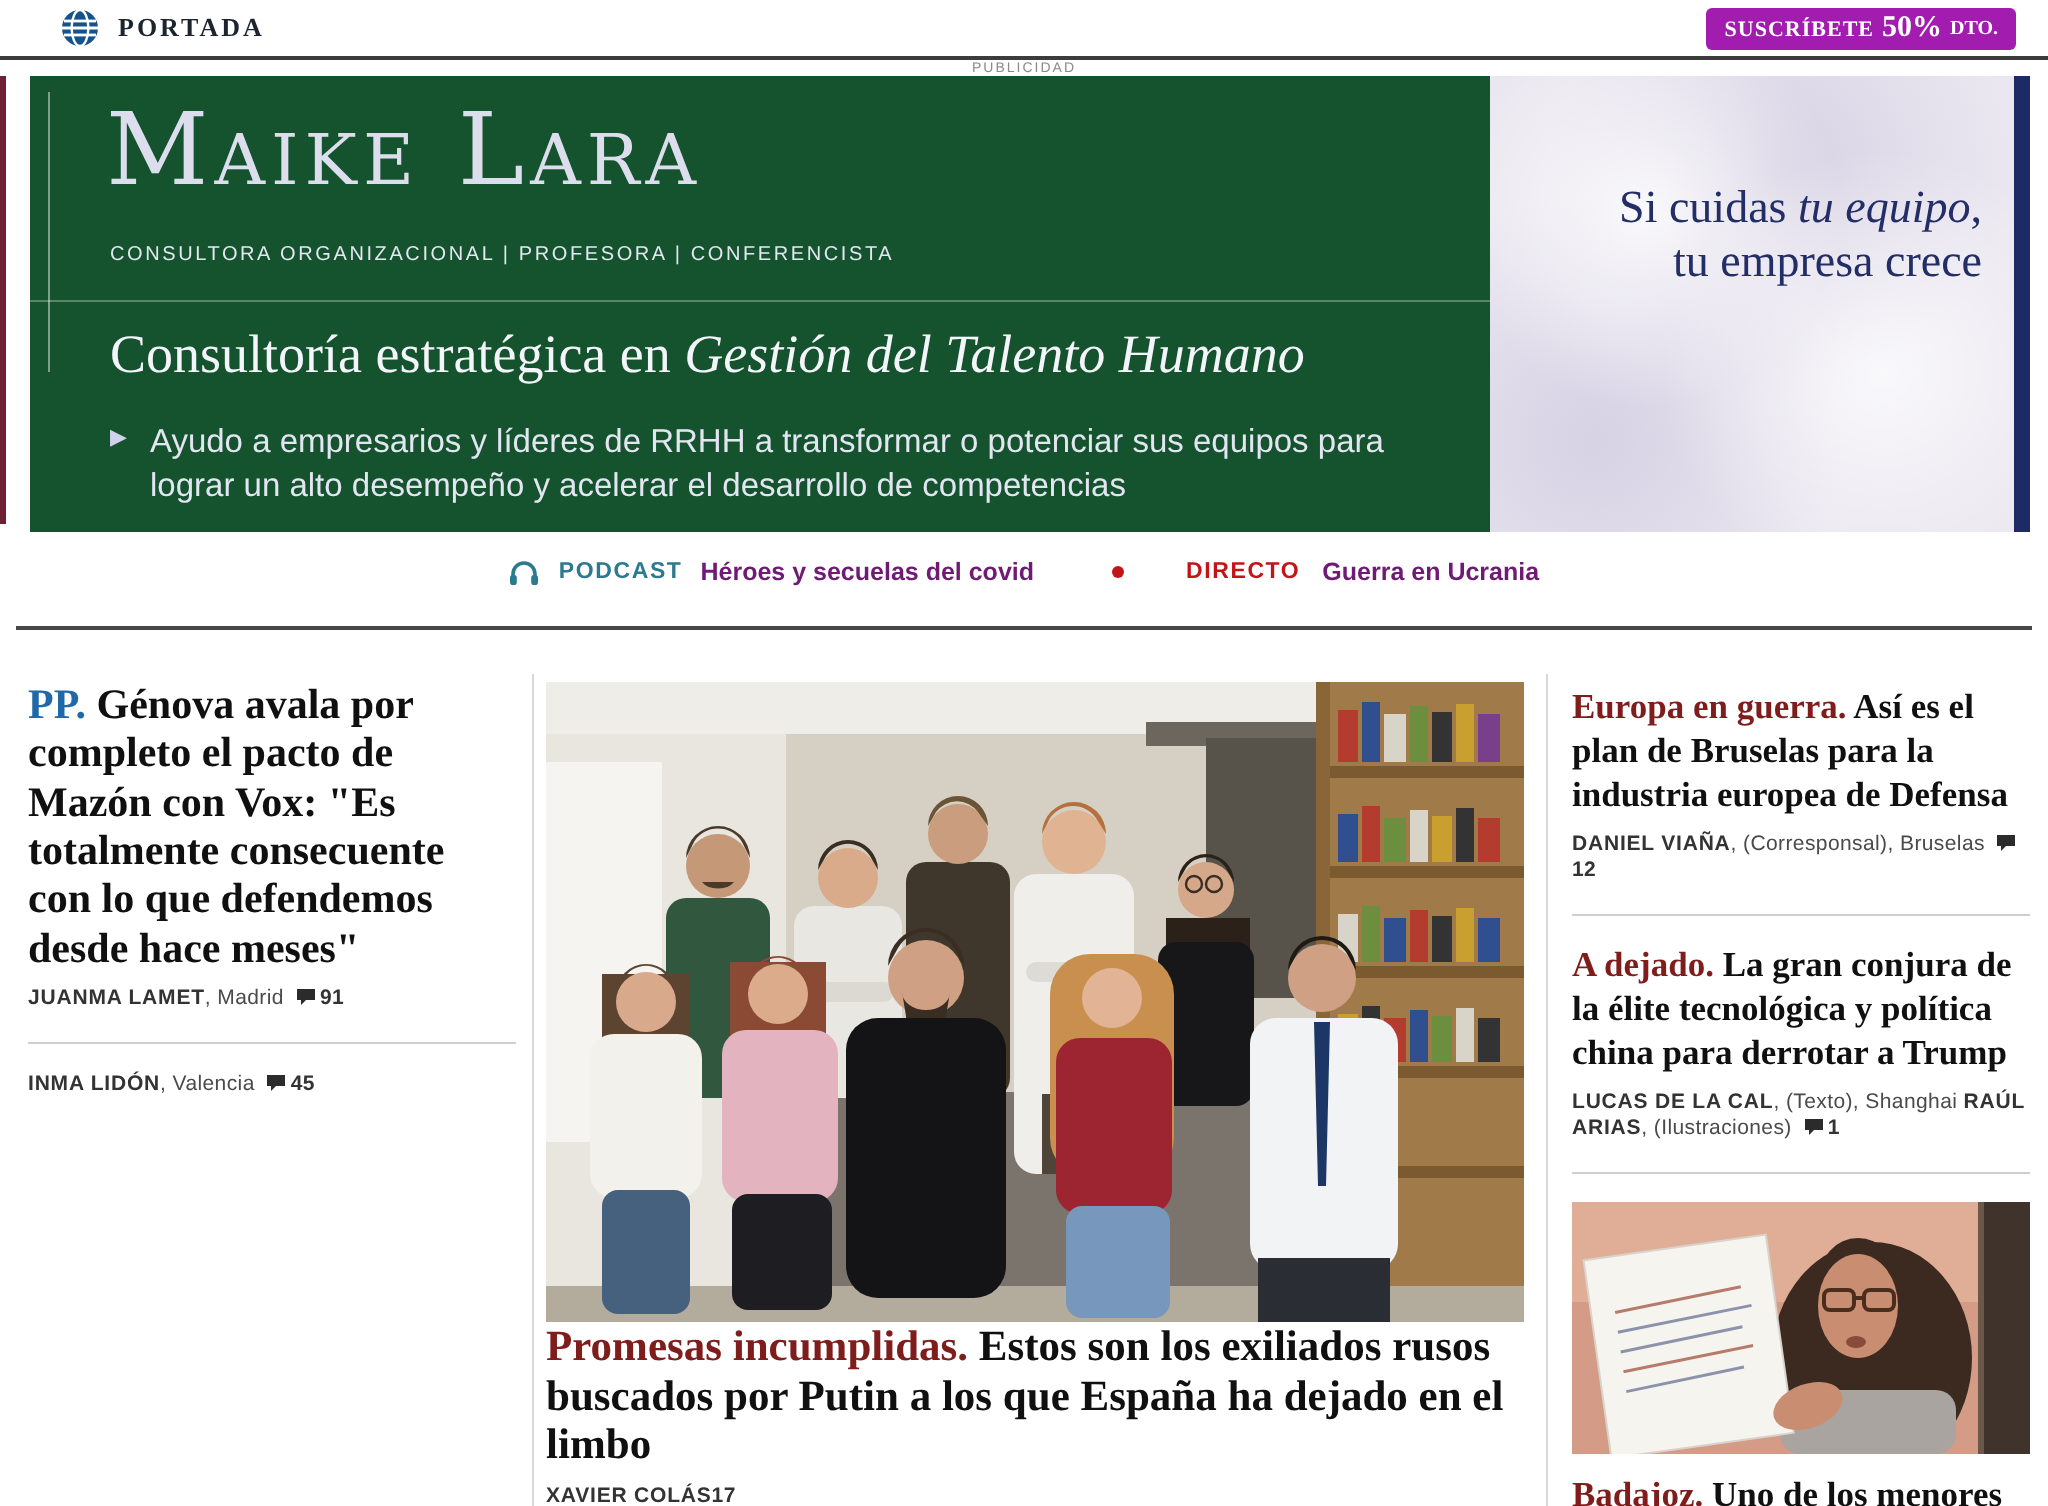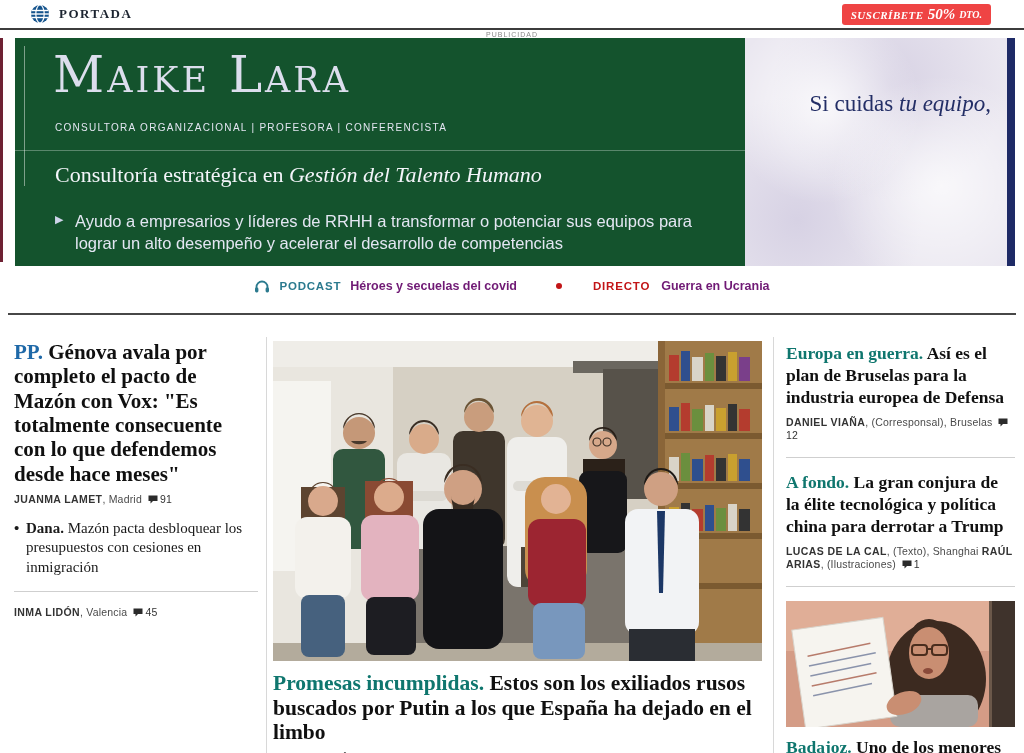--- a/index.html
+++ b/index.html
@@ -5,40 +5,40 @@
   html,body{margin:0;padding:0;background:#fff;}
   #page{position:relative;width:1024px;height:753px;background:#fff;overflow:hidden;
         font-family:"Liberation Sans","DejaVu Sans",sans-serif;}
 
   
   #topbar{position:absolute;left:0;top:0;width:1024px;height:30px;background:#fff;
           border-bottom:2px solid #3c3c3c;box-sizing:border-box;}
   #brand-left{position:absolute;left:30px;top:4px;display:flex;align-items:center;gap:9px;cursor:pointer;}
   #portada-label{font-family:"Liberation Serif","DejaVu Serif",serif;font-weight:700;
                  font-size:13px;letter-spacing:1.5px;color:#1c2430;}
-  #subscribe-btn{position:absolute;right:33px;top:4px;height:21px;background:#ef4444;color:#fff;
+  #subscribe-btn{position:absolute;right:16px;top:4px;height:21px;background:#a21caf;color:#fff;
                  border:none;border-radius:3px;padding:0 9px;display:flex;align-items:center;gap:4px;
-                 font-family:"Liberation Serif","DejaVu Serif",serif;cursor:pointer;font-style:italic;}
+                 font-family:"Liberation Serif","DejaVu Serif",serif;cursor:pointer;}
   #subscribe-btn .s-pre{font-size:11px;font-weight:700;letter-spacing:.5px;}
   #subscribe-btn .s-big{font-size:15px;font-weight:800;}
   #subscribe-btn .s-suf{font-size:10px;font-weight:700;}
 
   
   #publicidad{position:absolute;top:31px;left:0;width:1024px;text-align:center;
               font-size:7px;color:#8a8a8a;letter-spacing:1px;}
   #ad-redline{position:absolute;left:0;top:38px;width:3px;height:224px;background:#6e2133;}
   #ad-banner{position:absolute;left:15px;top:38px;width:1000px;height:228px;display:flex;cursor:pointer;}
   #ad-left{position:relative;width:730px;height:228px;background:#14532d;overflow:hidden;}
   #ad-innerline-v{position:absolute;left:9px;top:8px;width:1px;height:140px;background:rgba(255,255,255,.45);}
   #ad-innerline-h{position:absolute;left:0;top:112px;width:730px;height:1px;background:rgba(255,255,255,.30);}
   #ad-logo{position:absolute;left:38px;top:8px;font-family:"DejaVu Serif","Liberation Serif",serif;
            font-variant:small-caps;font-size:50px;font-weight:400;color:#dcdeed;letter-spacing:3px;}
   #ad-roles{position:absolute;left:40px;top:84px;font-size:10px;letter-spacing:1.3px;color:#e4e6f2;}
   #ad-headline{position:absolute;left:40px;top:124px;font-family:"Liberation Serif","DejaVu Serif",serif;
-               font-size:22px;color:#f4f5fa;white-space:nowrap;}
+               font-size:27px;color:#f4f5fa;white-space:nowrap;}
   #ad-headline .it{font-style:italic;}
   #ad-bullet{position:absolute;left:40px;top:172px;width:655px;font-size:16.5px;line-height:1.35;
              color:#e3e6f2;padding-left:20px;}
   #ad-bullet::before{content:"\25B6";position:absolute;left:0;top:2px;font-size:11px;color:#cfd4ea;}
   #ad-right{position:relative;width:262px;height:228px;background:#eae7f0;overflow:hidden;}
   #ad-right::before{content:"";position:absolute;inset:0;
      background:
        radial-gradient(circle at 30% 30%,rgba(255,255,255,.8),rgba(255,255,255,0) 40%),
        radial-gradient(circle at 75% 65%,rgba(255,255,255,.7),rgba(255,255,255,0) 45%),
        radial-gradient(circle at 55% 20%,rgba(180,170,205,.35),rgba(255,255,255,0) 50%),
@@ -64,26 +64,26 @@
   #col-left{position:absolute;left:14px;top:340px;width:244px;}
   #col-center{position:absolute;left:273px;top:341px;width:489px;}
   #col-right{position:absolute;left:786px;top:343px;width:229px;}
 
   .headline{font-family:"Liberation Serif","DejaVu Serif",serif;font-weight:700;color:#101010;cursor:pointer;}
   .h-big{font-size:21px;line-height:1.16;}
   .h-med{font-size:18.5px;line-height:1.2;}
   .h-small{font-size:17.5px;line-height:1.25;}
   .h-center{font-size:21.5px;line-height:1.15;}
   .kicker-strong{color:#1f69a8;}
-  .kicker{color:#0f766e;}
+  .kicker{color:#7f1d1d;}
 
   .byline{margin-top:7px;font-size:10.5px;color:#4a4a4a;letter-spacing:.2px;line-height:1.3;}
   .byline b{color:#333;letter-spacing:.4px;}
   .c-icon{display:inline-block;vertical-align:-1px;margin-left:6px;margin-right:2px;}
-  .c-count{font-weight:400;color:#333;cursor:pointer;}
+  .c-count{font-weight:700;color:#333;cursor:pointer;}
 
   .bullet-item{font-family:"Liberation Serif","DejaVu Serif",serif;font-size:15px;line-height:1.3;
                color:#1a1a1a;margin-top:12px;padding-left:12px;position:relative;cursor:pointer;}
   .bullet-item::before{content:"\2022";position:absolute;left:0;top:0;font-weight:700;}
   .bullet-item b{font-weight:700;}
 
   .hdiv{border:none;border-top:1px solid #cfcfcf;margin:14px 0;}
 
   #center-photo{display:block;width:489px;height:320px;cursor:pointer;}
   #right-photo{display:block;width:229px;height:126px;margin:2px 0 10px 0;cursor:pointer;}
@@ -118,20 +118,21 @@
       <div id="ad-innerline-v"></div>
       <div id="ad-innerline-h"></div>
       <div id="ad-logo">Maike Lara</div>
       <div id="ad-roles">CONSULTORA ORGANIZACIONAL   |   PROFESORA   |   CONFERENCISTA</div>
       <div id="ad-headline"><span>Consultoría estratégica en </span><span class="it">Gestión del Talento Humano</span></div>
       <div id="ad-bullet">Ayudo a empresarios y líderes de RRHH a transformar o potenciar sus equipos para lograr un alto desempeño y acelerar el desarrollo de competencias</div>
     </div>
     <div id="ad-right">
       <div id="ad-tagline">
         <span>Si cuidas </span><span class="it">tu equipo</span><span>,</span><br>
+        <span>tu empresa crece</span>
       </div>
     </div>
     <div id="ad-navy-strip"></div>
   </div>
 
   <div id="ticker">
     <svg width="16" height="15" viewBox="0 0 16 15">
       <path d="M2.5,11 v-3 a5.5,5.5 0 0 1 11,0 v3" fill="none" stroke="#2b7a8e" stroke-width="1.8"></path>
       <rect x="1" y="8.5" width="3.4" height="5" rx="1.4" fill="#2b7a8e"></rect>
       <rect x="11.6" y="8.5" width="3.4" height="5" rx="1.4" fill="#2b7a8e"></rect>
@@ -147,21 +148,20 @@
   <div id="vdiv1" class="vdiv"></div>
   <div id="vdiv2" class="vdiv"></div>
 
   <div id="col-left">
     <div class="headline h-big"><span class="kicker-strong">PP.</span><span> Génova avala por completo el pacto de Mazón con Vox: "Es totalmente consecuente con lo que defendemos desde hace meses"</span></div>
     <div class="byline">
       <b>JUANMA LAMET</b><span>, Madrid</span><svg class="c-icon" width="10" height="9" viewBox="0 0 10 9">
           <path d="M0.5,0.5 h9 v5.5 h-4.5 l-2.5,2.5 v-2.5 h-2 z" fill="#2b2b2b"></path>
         </svg><span class="c-count">91</span>
     </div>
-    <div class="bullet-item"><b>Dana.</b><span> Mazón pacta desbloquear los presupuestos con cesiones en inmigración</span></div>
     <hr class="hdiv">
     <div class="byline">
       <b>INMA LIDÓN</b><span>, Valencia</span><svg class="c-icon" width="10" height="9" viewBox="0 0 10 9">
           <path d="M0.5,0.5 h9 v5.5 h-4.5 l-2.5,2.5 v-2.5 h-2 z" fill="#2b2b2b"></path>
         </svg><span class="c-count">45</span>
     </div>
 
   </div>
 
   <div id="col-center">
@@ -275,36 +275,36 @@
           <rect x="260" y="262" width="52" height="56" rx="8" fill="#7897bd"></rect>
         </g>
       <g>
           <circle cx="388" cy="148" r="17" fill="#cfa083"></circle>
           <path d="M371,144 a17,17 0 0 1 34,0 l-5,-9 a15,15 0 0 0 -24,0 z" fill="#1f1a16"></path>
           <rect x="352" y="168" width="74" height="126" rx="13" fill="#f2f3f5"></rect>
           <polygon points="384,170 392,170 390,252 386,252" fill="#1c3766"></polygon>
           <rect x="356" y="288" width="66" height="32" fill="#2a2d33"></rect>
         </g>
     </svg>
-    <div class="headline h-center" style="margin-top:10px;"><span class="kicker">Promesas incumplidas.</span><span> Estos son los exiliados rusos buscados por Putin a los que España ha dejado en el limbo</span></div>
+    <div class="headline h-center" style=""><span class="kicker">Promesas incumplidas.</span><span> Estos son los exiliados rusos buscados por Putin a los que España ha dejado en el limbo</span></div>
     <div class="byline">
       <b>XAVIER COLÁS</b><span class="c-count">17</span>
     </div>
 
   </div>
 
   <div id="col-right">
     <div class="headline h-small"><span class="kicker">Europa en guerra.</span><span> Así es el plan de Bruselas para la industria europea de Defensa</span></div>
     <div class="byline">
       <b>DANIEL VIAÑA</b><span>, (Corresponsal), Bruselas</span><svg class="c-icon" width="10" height="9" viewBox="0 0 10 9">
           <path d="M0.5,0.5 h9 v5.5 h-4.5 l-2.5,2.5 v-2.5 h-2 z" fill="#2b2b2b"></path>
         </svg><span class="c-count">12</span>
     </div>
     <hr class="hdiv">
-    <div class="headline h-small"><span class="kicker">A fondo.</span><span> La gran conjura de la élite tecnológica y política china para derrotar a Trump</span></div>
+    <div class="headline h-small"><span class="kicker">A dejado.</span><span> La gran conjura de la élite tecnológica y política china para derrotar a Trump</span></div>
     <div class="byline">
       <b>LUCAS DE LA CAL</b><span>, (Texto), Shanghai </span> <b>RAÚL ARIAS</b><span>, (Ilustraciones)</span><svg class="c-icon" width="10" height="9" viewBox="0 0 10 9">
           <path d="M0.5,0.5 h9 v5.5 h-4.5 l-2.5,2.5 v-2.5 h-2 z" fill="#2b2b2b"></path>
         </svg><span class="c-count">1</span>
     </div>
     <hr class="hdiv">
     <svg id="right-photo" viewBox="0 0 229 126">
       <rect width="229" height="126" fill="#d49c86"></rect>
       <rect width="229" height="50" fill="#e0ae97"></rect>
       <rect x="206" y="0" width="23" height="126" fill="#3f332c"></rect>

